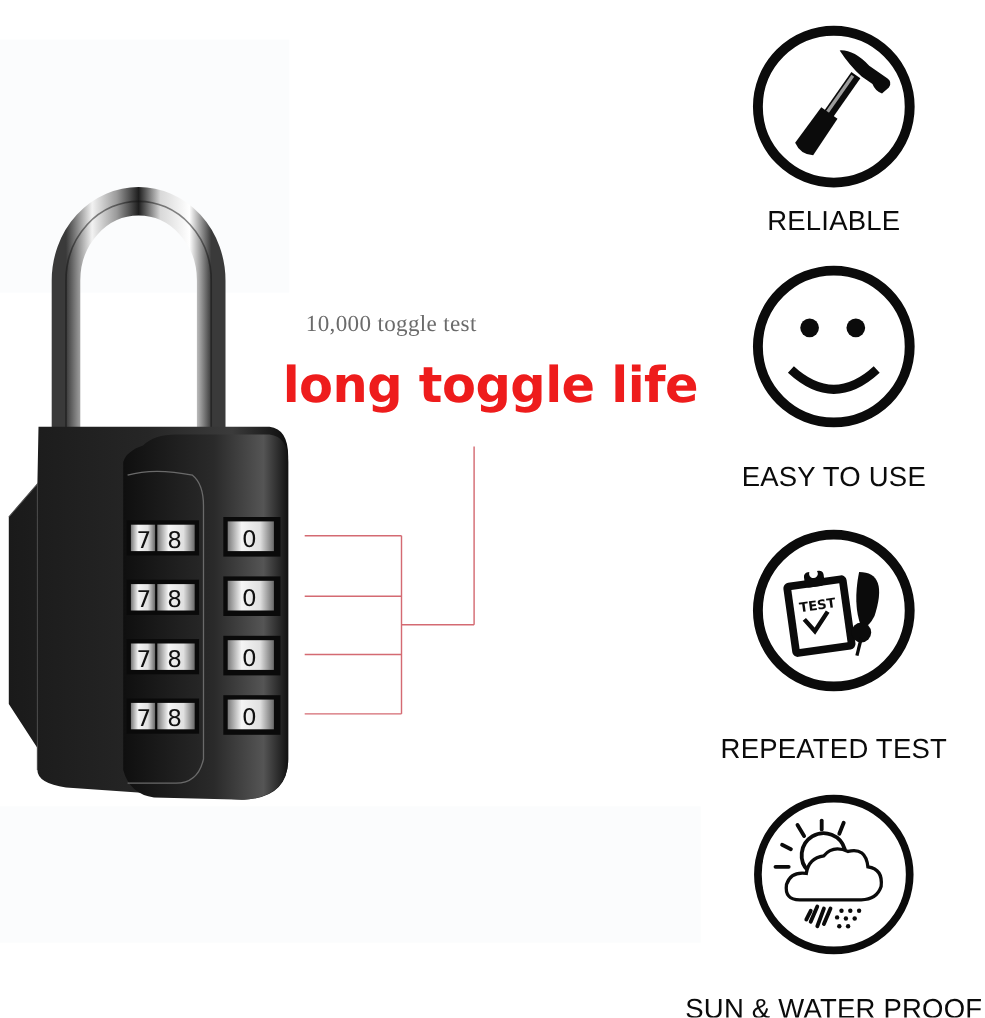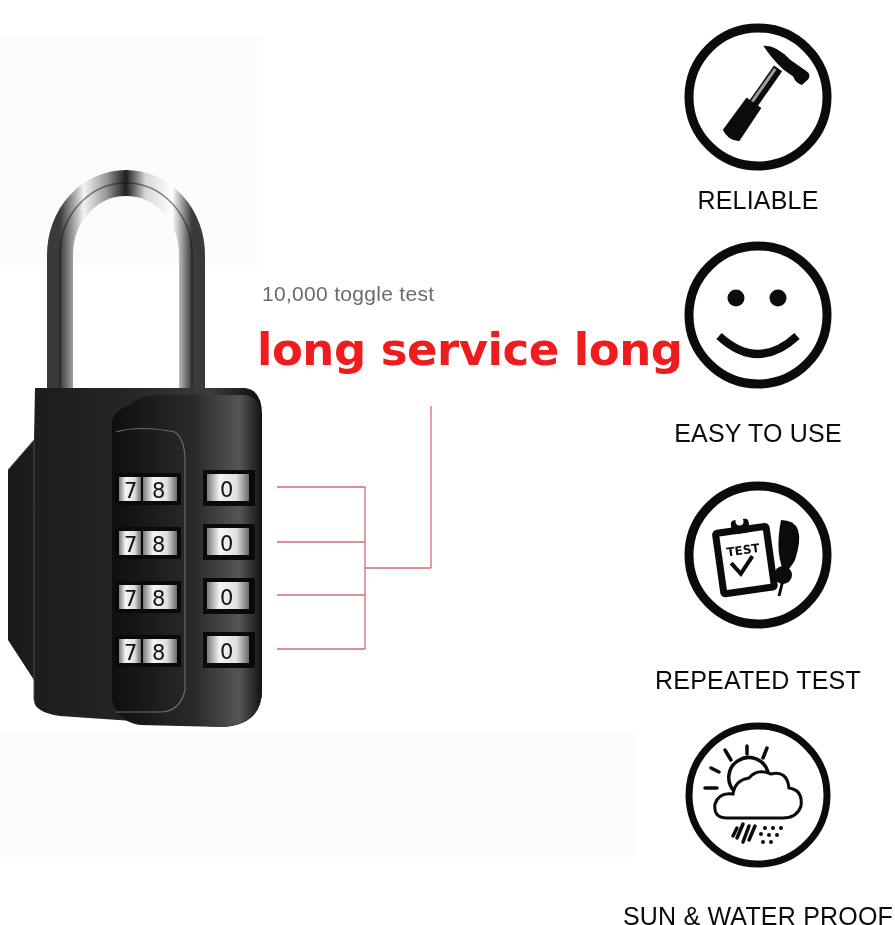--- a/index.html
+++ b/index.html
@@ -1,21 +1,21 @@
 <!DOCTYPE html>
 <html><head>
 <meta charset="utf-8">
 <style>
   html,body{margin:0;padding:0;background:#ffffff;}
   body{width:895px;height:925px;position:relative;overflow:hidden;font-family:"Liberation Sans",sans-serif;}
   .abs{position:absolute;}
   .panel-top{left:0;top:36px;width:263px;height:230px;background:#fbfcfd;}
   .panel-bottom{left:0;top:733px;width:637px;height:124px;background:#fbfcfd;}
   .lock{left:0;top:170px;width:280px;height:570px;}
-  .sub-caption{left:262px;top:282px;font-size:21px;color:#6b6b6b;font-family:Liberation Sans, sans-serif;letter-spacing:0.3px;white-space:nowrap;}
+  .sub-caption{left:278px;top:282px;font-size:21px;color:#6b6b6b;font-family:Liberation Serif, serif;letter-spacing:0.3px;white-space:nowrap;}
   .headline{left:257px;top:323px;font-size:45px;font-weight:bold;color:#ee1c1c;font-family:"DejaVu Sans",sans-serif;white-space:nowrap;letter-spacing:-0.5px;}
   .leaders{left:0;top:0;width:895px;height:925px;pointer-events:none;}
   .feature{position:absolute;width:300px;text-align:center;}
   .feature .icon{width:150px;height:150px;margin:0 auto;}
   .feature .label{font-size:25px;color:#0b0b0b;white-space:nowrap;letter-spacing:0.2px;}
 </style>
 </head>
 <body>
 
 <div class="abs panel-top"></div>
@@ -115,21 +115,21 @@
     <line x1="277" y1="542" x2="365" y2="542"></line>
     <line x1="277" y1="595" x2="365" y2="595"></line>
     <line x1="277" y1="649" x2="365" y2="649"></line>
     <line x1="365" y1="487" x2="365" y2="649"></line>
     <line x1="365" y1="568" x2="431" y2="568"></line>
     <line x1="431" y1="406" x2="431" y2="568"></line>
   </g>
 </svg>
 
 <div class="abs sub-caption">10,000 toggle test</div>
-<div class="abs headline">long service long</div>
+<div class="abs headline">long toggle life</div>
 
 <div class="feature" style="left:608px;top:22px;">
   <svg class="icon" viewBox="0 0 150 150">
     <circle cx="75" cy="75" r="69" fill="none" stroke="#0b0b0b" stroke-width="9"></circle>
     <g transform="rotate(35 75 75)">
       <rect x="70" y="40" width="10" height="45" fill="#0b0b0b"></rect>
       <rect x="71.5" y="42" width="3" height="42" fill="#fff" opacity="0.6"></rect>
       <path d="M 66 82 L 84 82 L 85 122 Q 75 128 65 122 Z" fill="#0b0b0b"></path>
       <path d="M 50 30 Q 60 22 80 26 L 100 26 Q 106 26 106 32 L 104 40 Q 98 42 92 38 L 80 38 Q 65 36 50 30 Z" fill="#0b0b0b"></path>
     </g>

